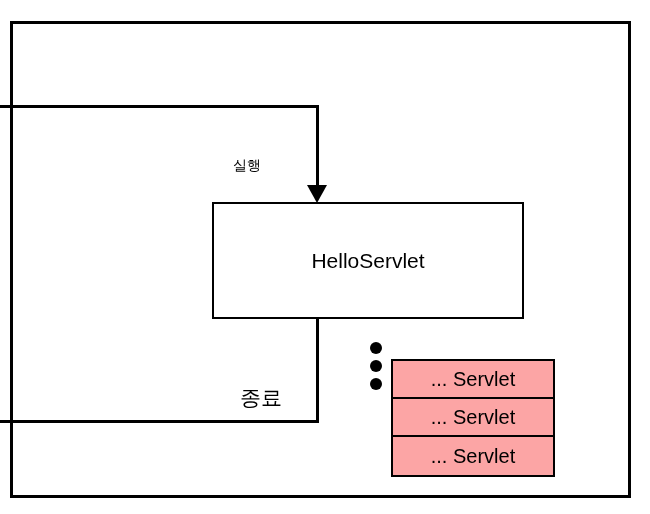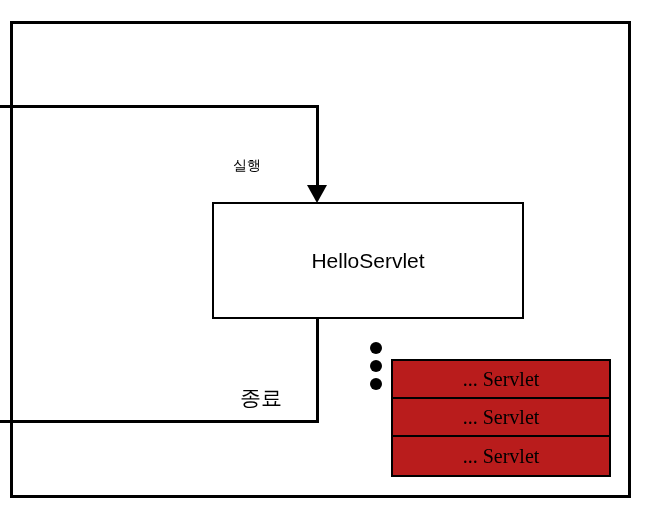--- a/index.html
+++ b/index.html
@@ -145,25 +145,24 @@
     border-radius: 50%;
     background: #000000;
     margin-bottom: 6px;
   }
 
   
   .servlet-stack {
     position: absolute;
     left: 391px;
     top: 359px;
-    width: 220px;
+    width: 164px;
     border: 2px solid #000000;
     box-sizing: border-box;
-    background: #b91c1c;
-    font-family: Liberation Serif, serif;
+    background: #fca5a5;
   }
   .servlet-row {
     height: 38px;
     border-bottom: 2px solid #000000;
     box-sizing: border-box;
     display: flex;
     align-items: center;
     justify-content: center;
   }
   .servlet-row:last-child {

